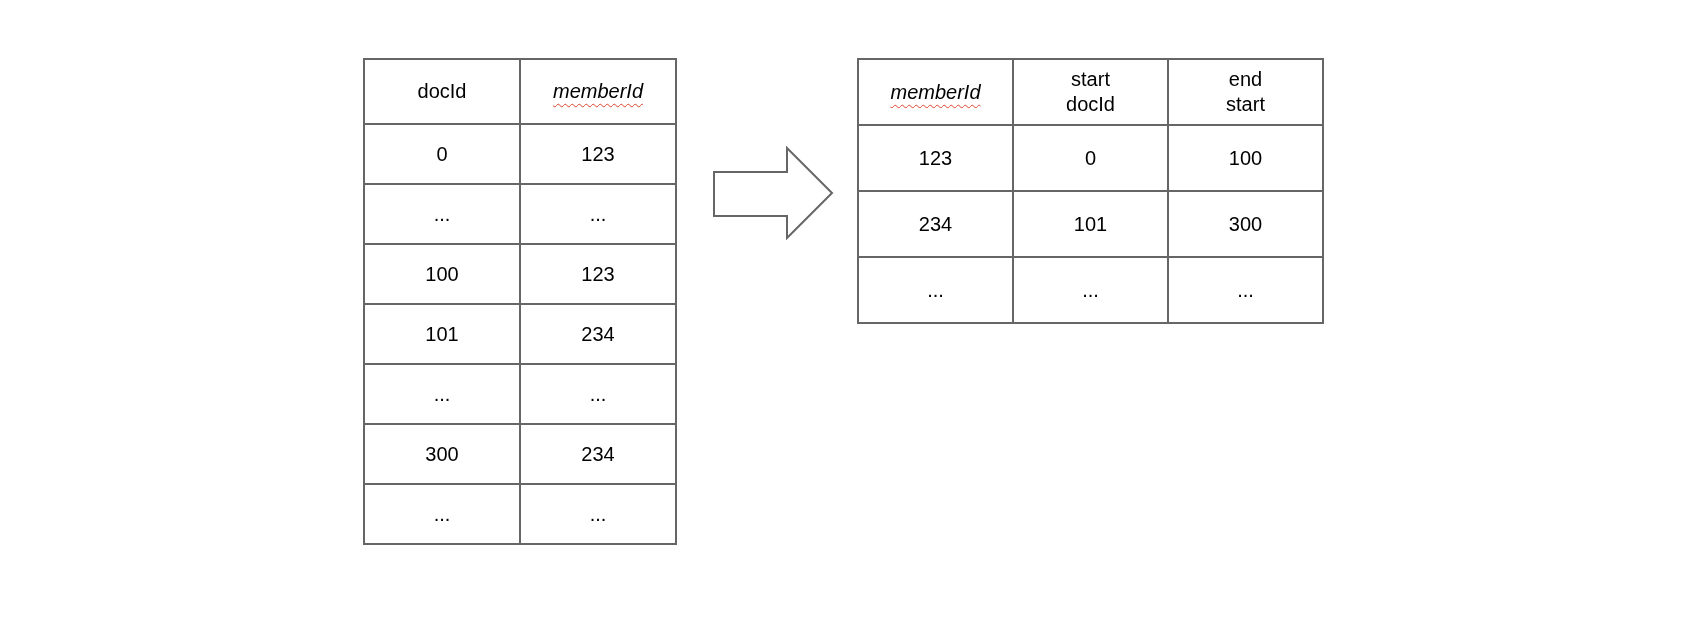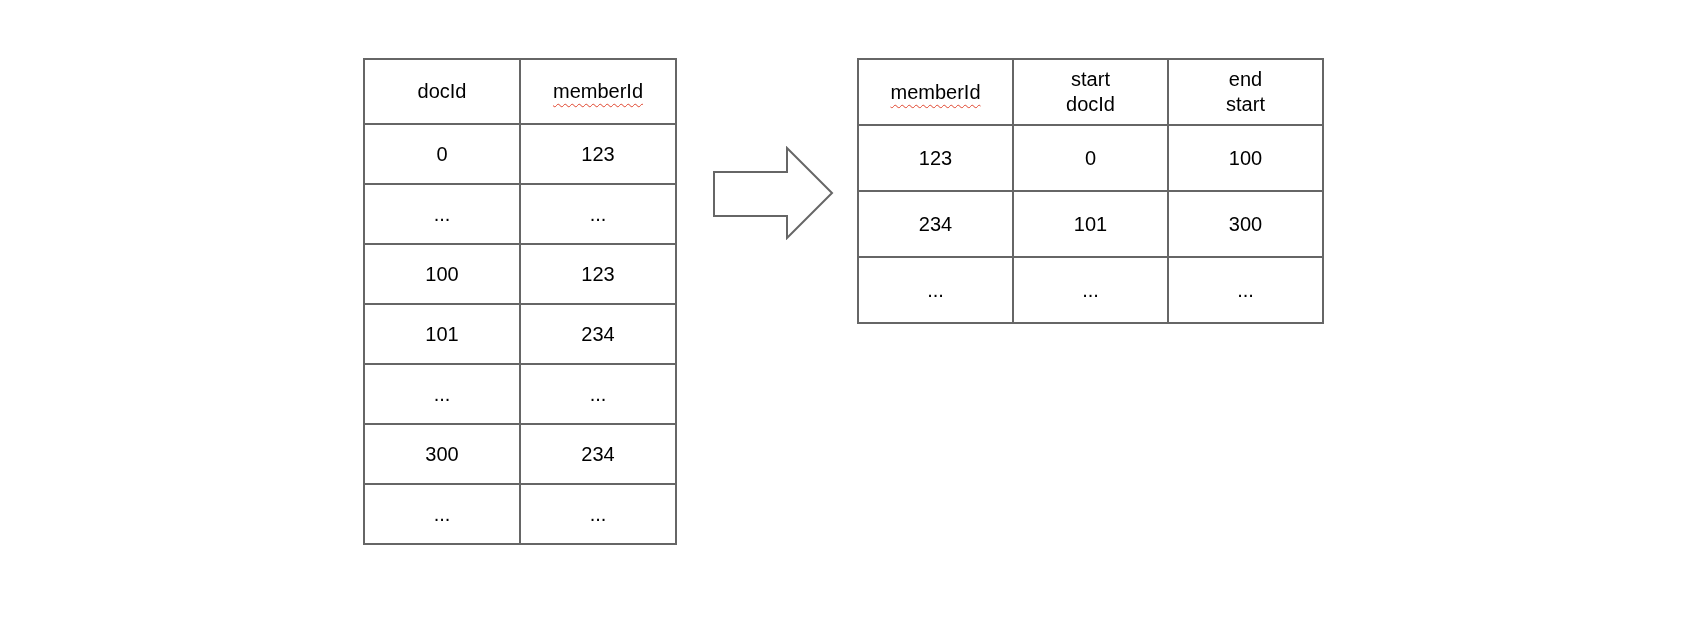--- a/index.html
+++ b/index.html
@@ -47,20 +47,21 @@
   #result-table th, #result-table td { width: 155px; }
   #result-table th { height: 66px; }
   #result-table td { height: 66px; }
 
   .misspelled {
     text-decoration-line: underline;
     text-decoration-style: wavy;
     text-decoration-color: var(--squiggle);
     text-decoration-thickness: 1px;
     text-underline-offset: 5px;
+    font-style: italic;
   }
 
   .arrow {
     position: absolute;
     left: 712px;
     top: 146px;
     width: 122px;
     height: 94px;
   }
 </style>

